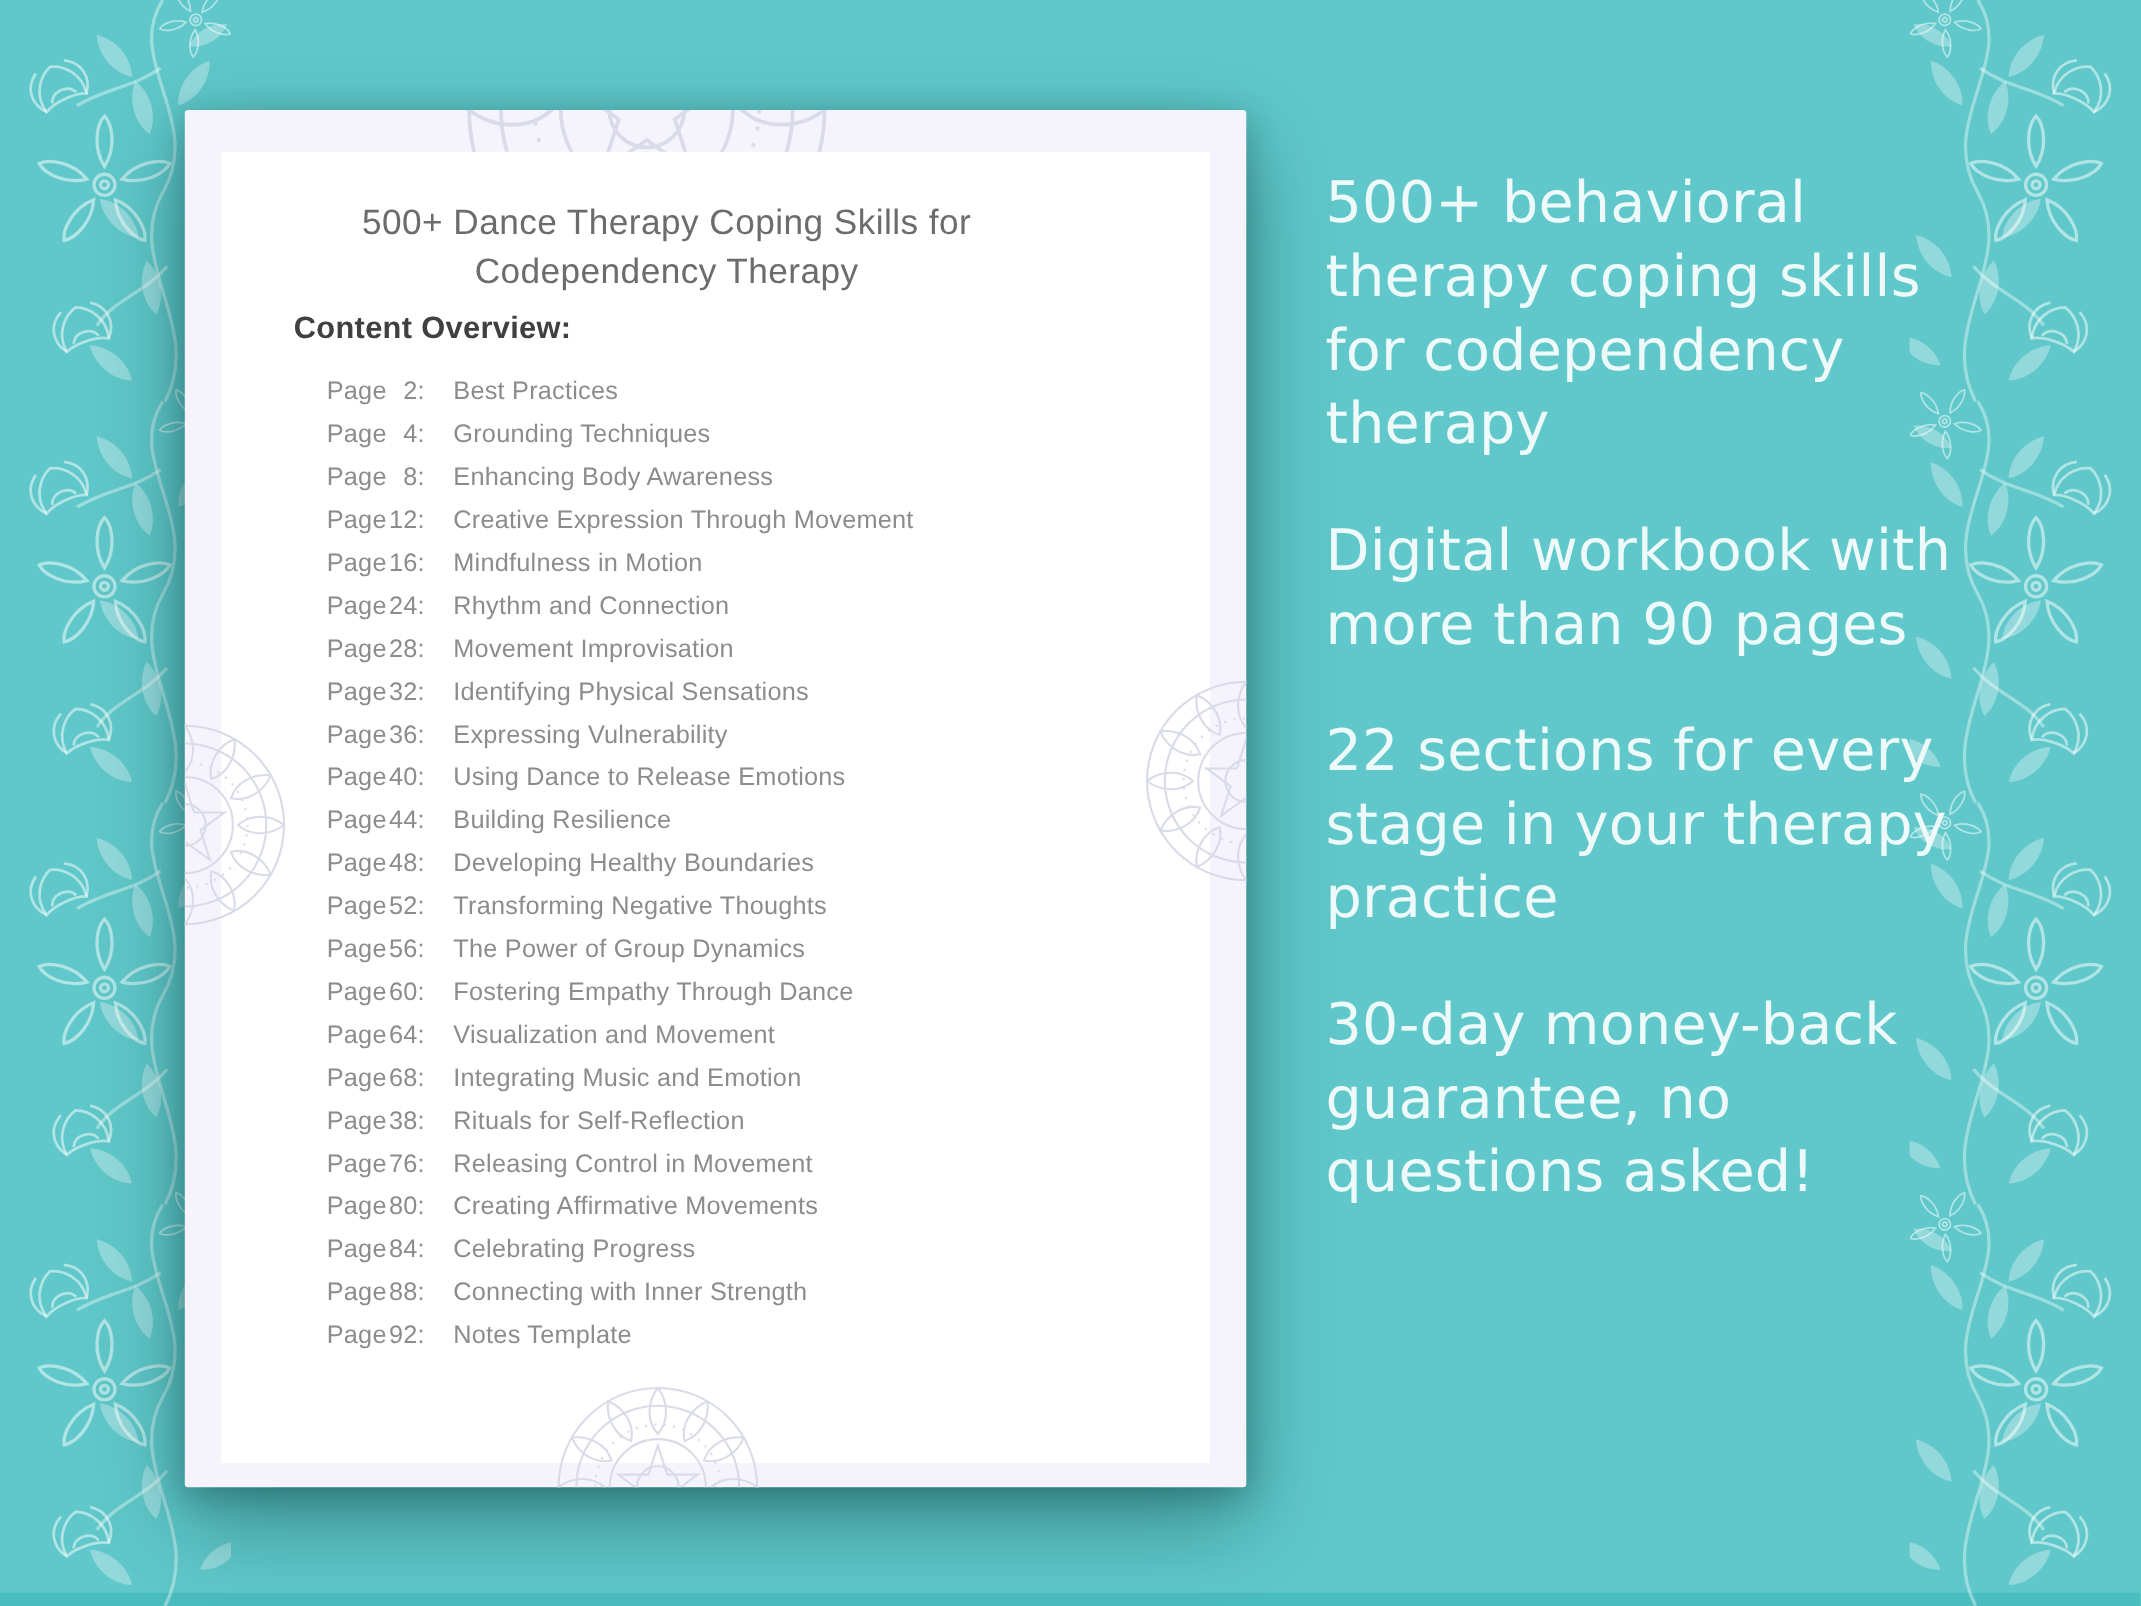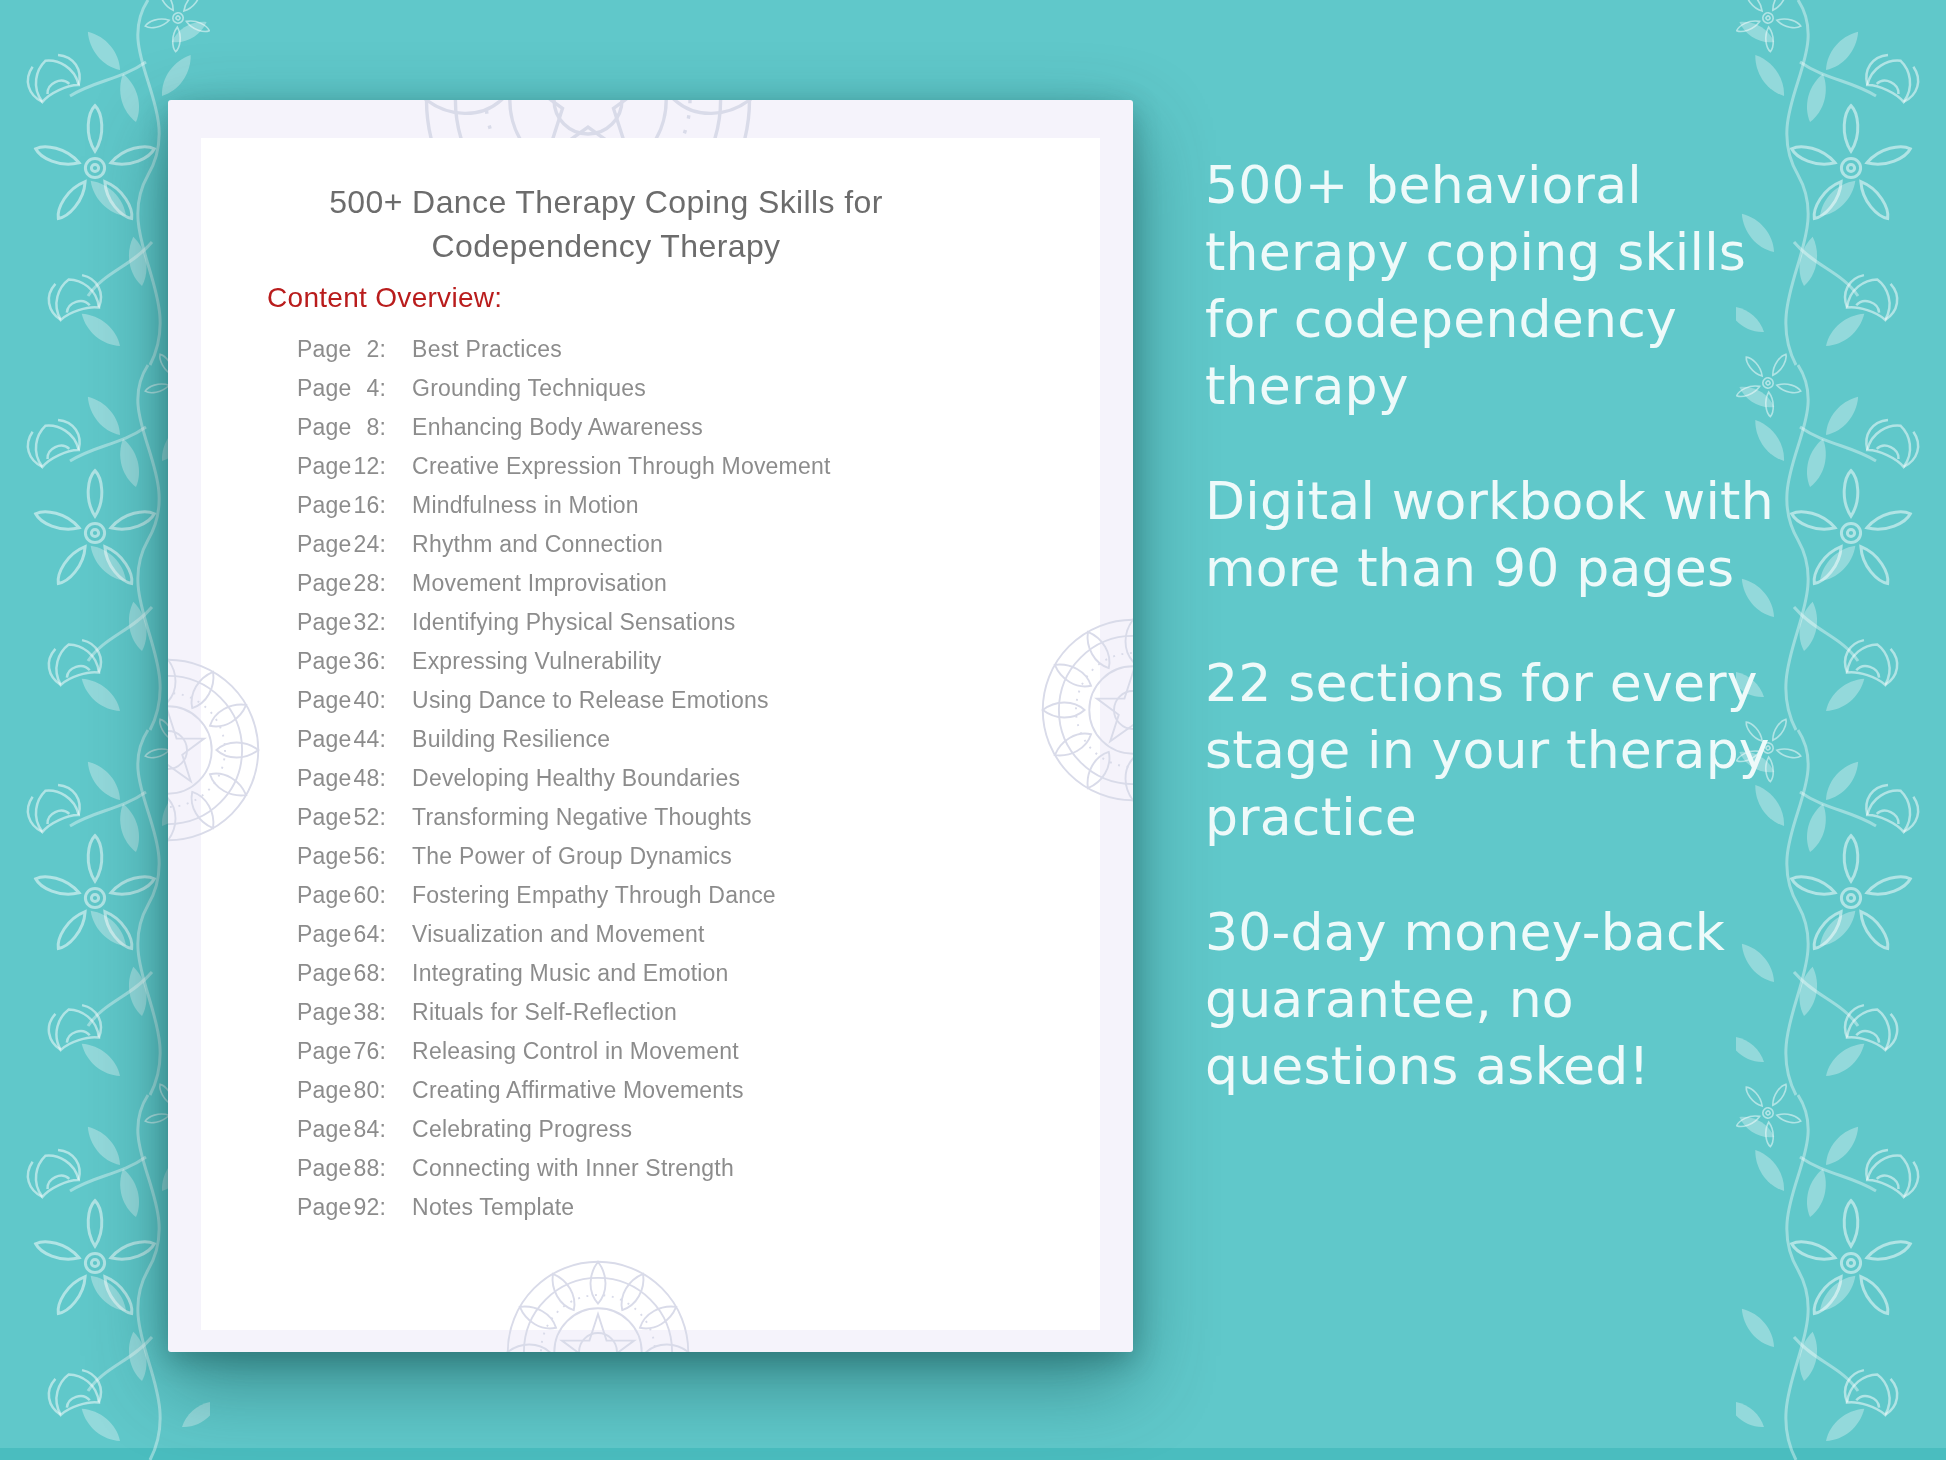--- a/index.html
+++ b/index.html
@@ -32,27 +32,27 @@
   .mandala{position:absolute;pointer-events:none;}
   .mandala *{stroke:#d9dbe9;fill:none;stroke-width:2;}
 
   .doc-title{
     position:absolute;left:33px;top:80px;width:810px;margin:0;
     text-align:center;white-space:pre-line;
     font-size:32px;line-height:44px;font-weight:500;color:#6c6c6c;letter-spacing:.4px;
   }
   .overview-heading{
     position:absolute;left:99px;top:182px;margin:0;
-    font-size:28px;font-weight:400;color:#b91c1c;letter-spacing:.3px;
+    font-size:28px;font-weight:700;color:#404040;letter-spacing:.3px;
   }
   .toc{
     position:absolute;left:129px;top:236px;margin:0;padding:0;list-style:none;
     font-size:23px;color:#8c8c8c;letter-spacing:.2px;
   }
-  .toc-row{height:39px;display:flex;}
+  .toc-row{height:39px;display:flex;align-items:center;}
   .toc-num{display:inline-block;min-width:28px;text-align:right;}
   .toc-title{margin-left:26px;}
 
   
   .features{
     position:absolute;left:1205px;top:152px;width:640px;
     display:flex;flex-direction:column;gap:48px;
   }
   .feature{
     white-space:pre-line;color:#eefafa;

